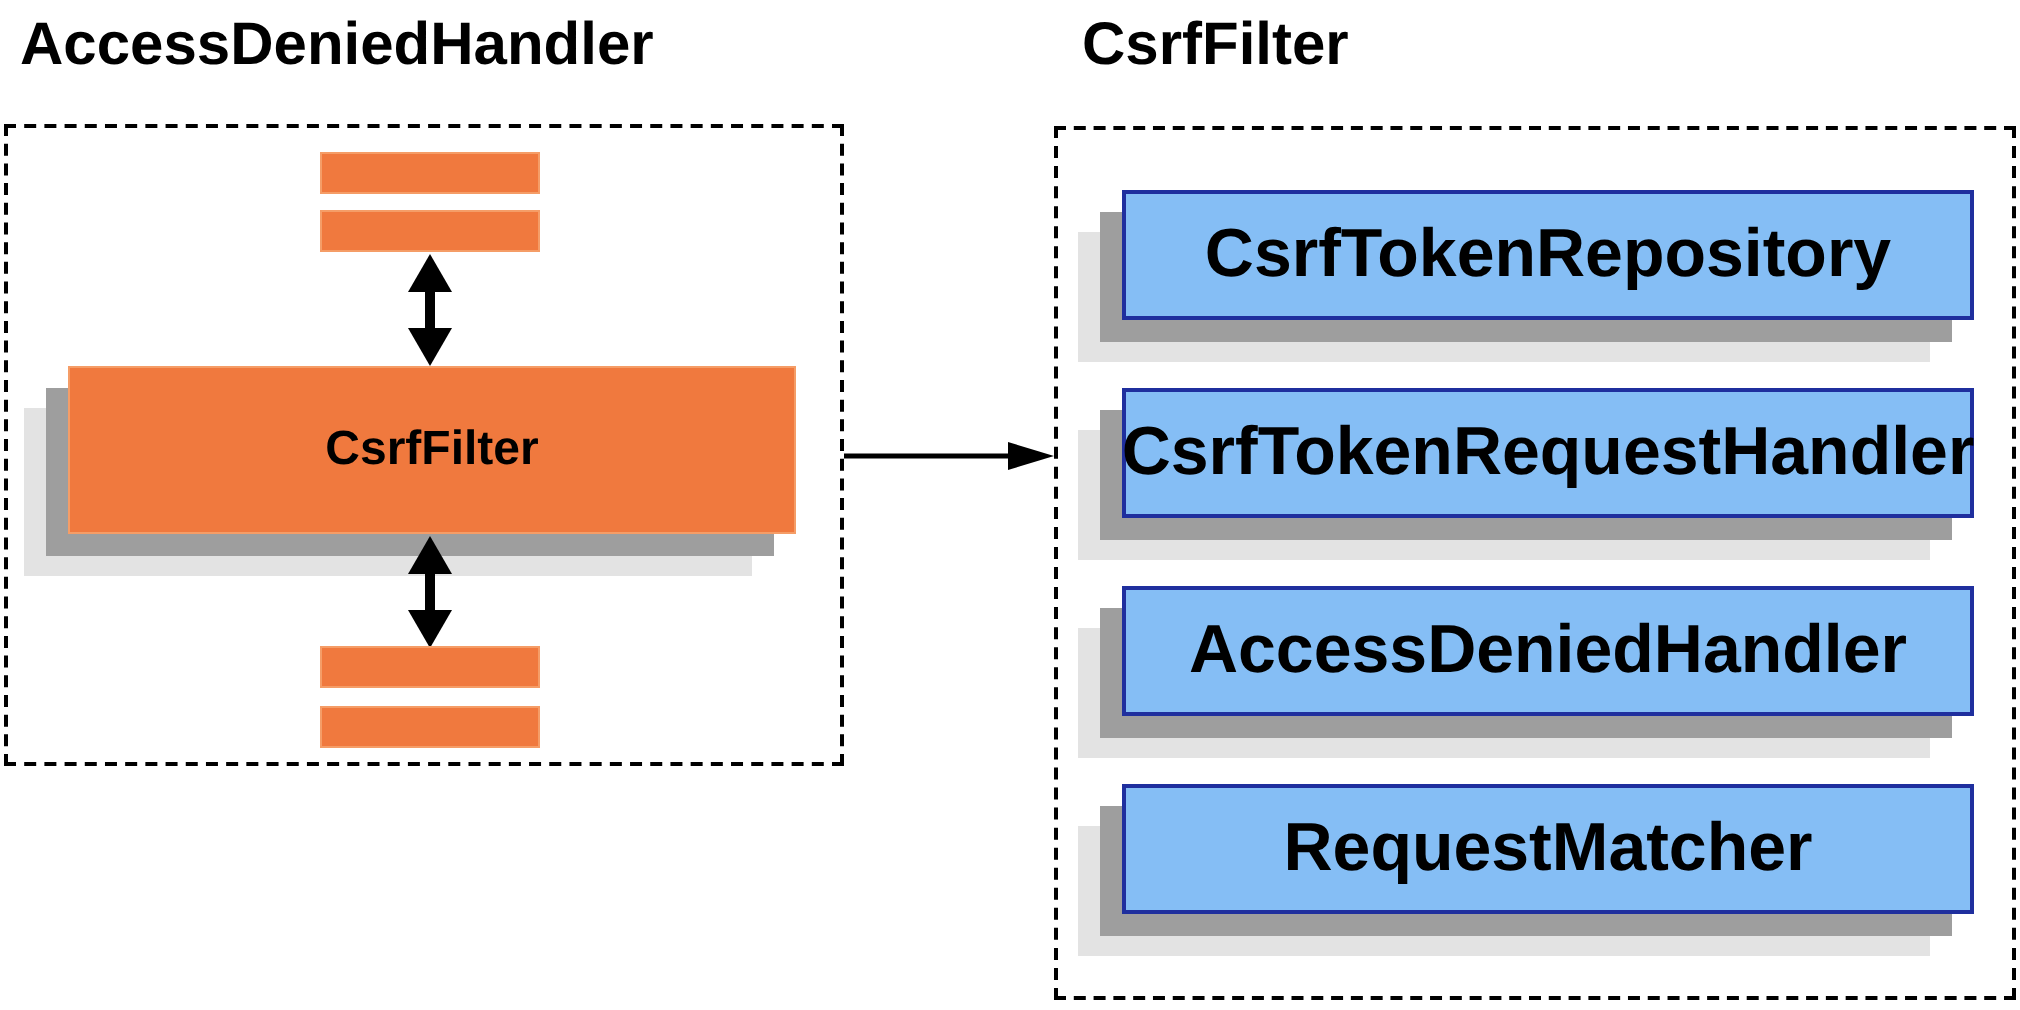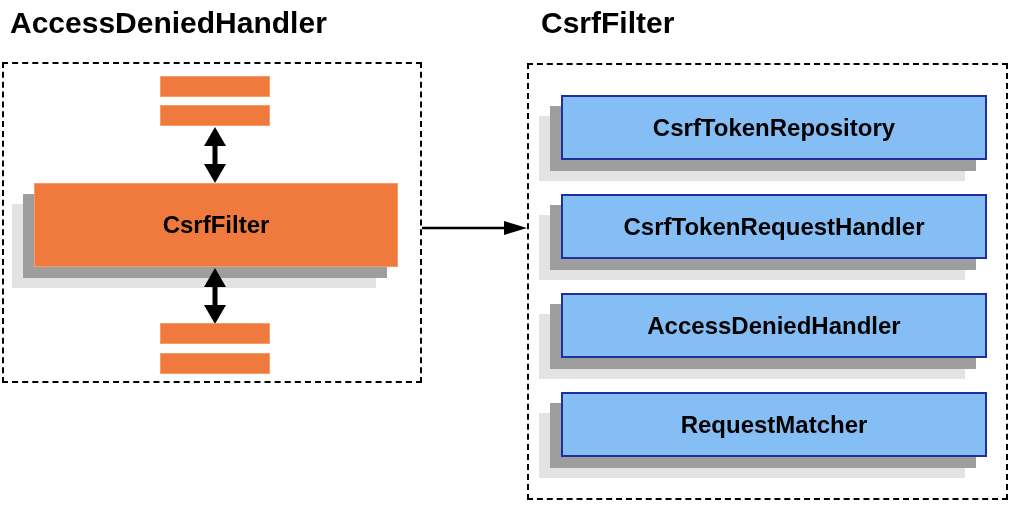--- a/index.html
+++ b/index.html
@@ -80,21 +80,21 @@
     box-shadow: -11px 11px 0 0 #9E9E9E, -22px 21px 0 0 #E3E3E3;
     display: flex;
     align-items: center;
     justify-content: center;
   }
   .blue-1 { top: 95px; }
   .blue-2 { top: 194px; text-align: right; }
   .blue-3 { top: 293px; }
   .blue-4 { top: 392px; }
   .blue-box .box-label {
-    font-size: 24px;
+    font-size: 34px;
     font-weight: bold;
     color: #000000;
   }
 
   .varrow {
     position: absolute;
     left: 200px;
     width: 30px;
     height: 56px;
   }

